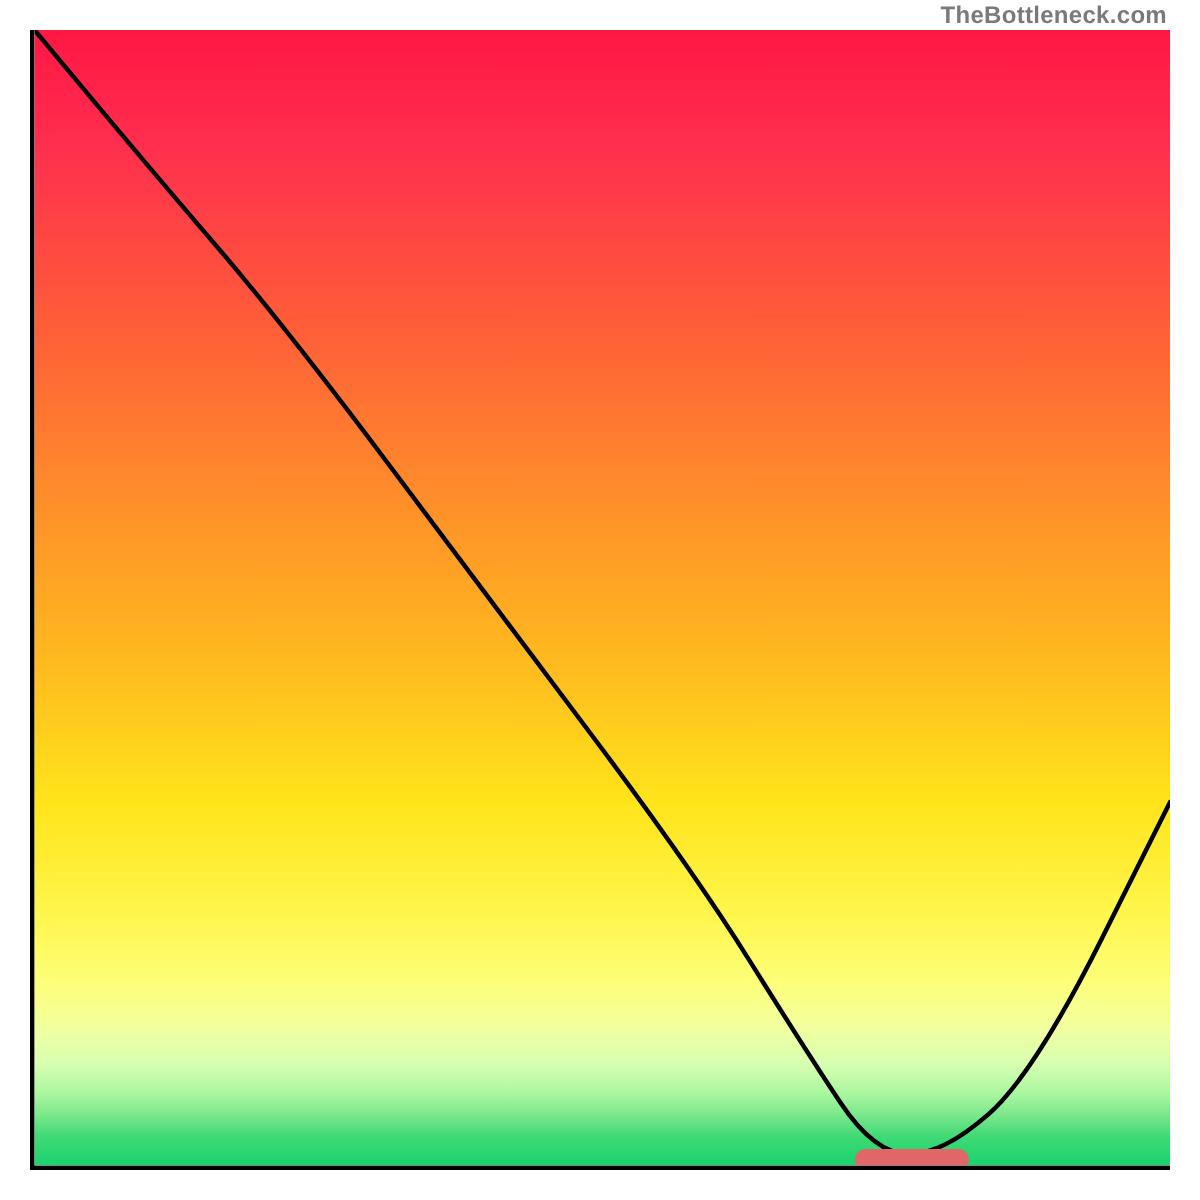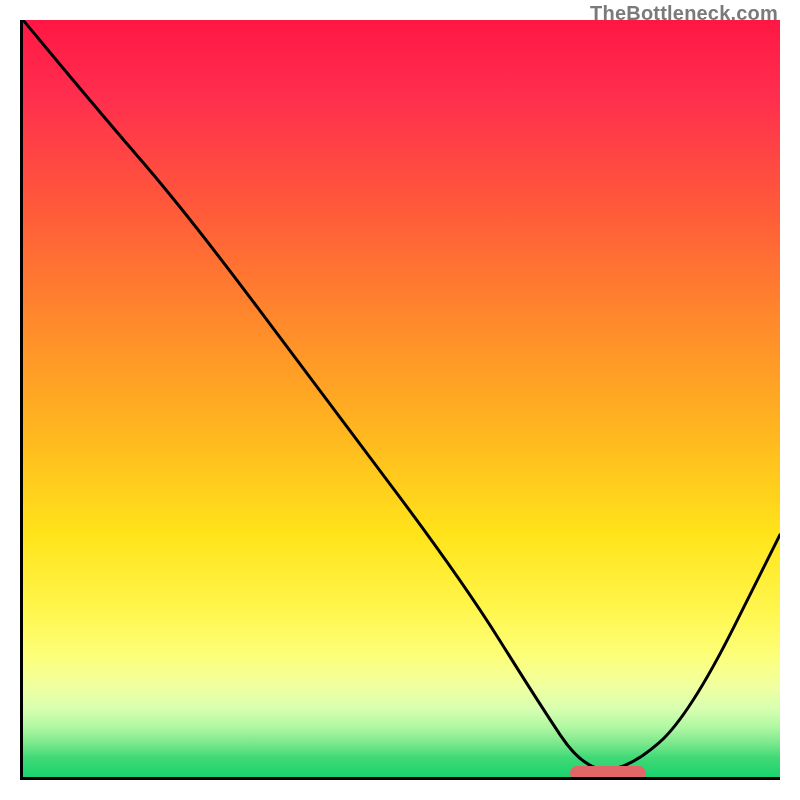--- a/index.html
+++ b/index.html
@@ -61,21 +61,21 @@
     position: absolute;
     height: 14px;
     border-radius: 7px;
     background: #e06667;
   }
   .watermark {
     position: absolute;
     top: 2px;
     right: 22px;
     font-family: Arial, Helvetica, sans-serif;
-    font-size: 20px;
+    font-size: 16px;
     font-weight: 600;
     color: #7a7a7a;
     letter-spacing: 0.2px;
   }
 </style>
 </head>
 <body>
 
 <div class="canvas">
 

